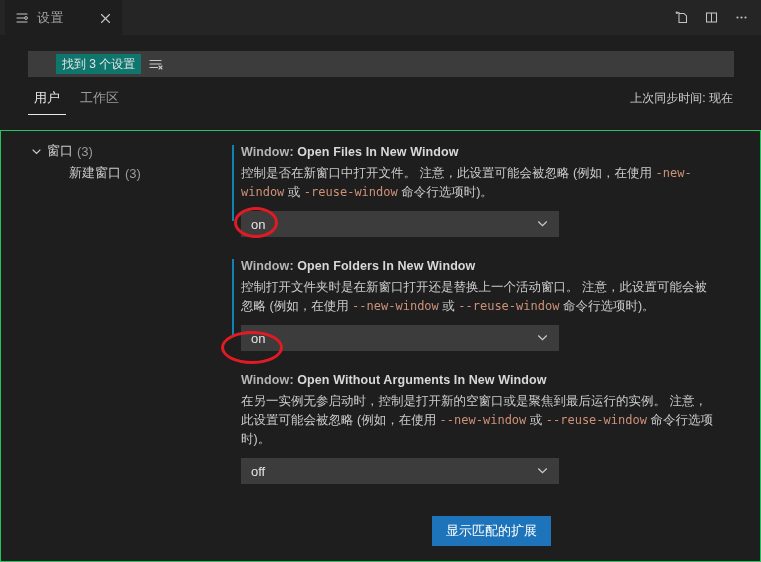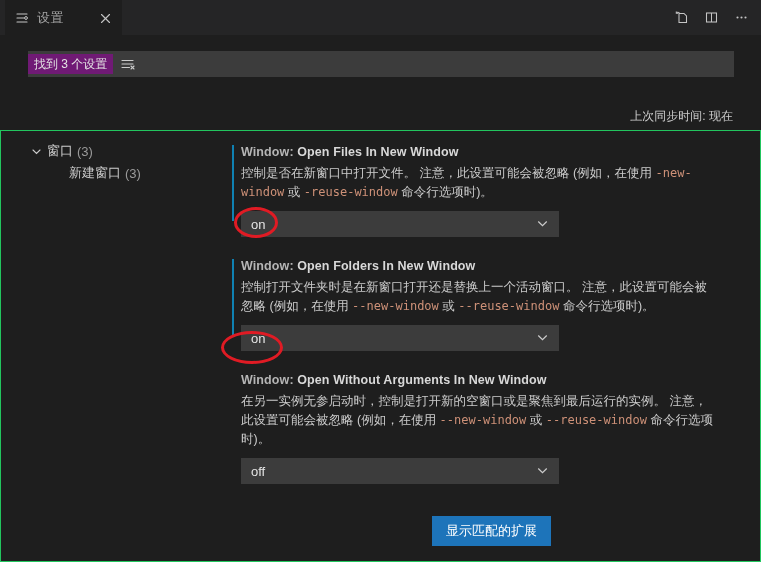--- a/index.html
+++ b/index.html
@@ -66,43 +66,43 @@
   }
   .search-input {
     flex: 1 1 auto; height: 26px;
     background: transparent; border: none; outline: none;
     color: #e0e0e0; font-size: 13px;
     font-family: "Liberation Sans", "DejaVu Sans", sans-serif;
     padding: 0 10px;
   }
   .count-badge {
     flex: none; height: 20px; margin-right: 2px;
-    background: #701a75; color: #e4e4e4;
+    background: #0f766e; color: #e4e4e4;
     font-size: 12px; display: flex; align-items: center;
-    padding: 0 6px; white-space: nowrap;
+    padding: 0 6px; white-space: nowrap; margin-left: 28px;
   }
   .clear-filters {
     flex: none; width: 26px; height: 22px; margin-right: 3px;
     display: flex; align-items: center; justify-content: center;
     color: #cccccc;
   }
 
   
   .subtabs {
     position: absolute; left: 28px; top: 52px;
     height: 32px; display: flex; align-items: flex-start;
   }
   .subtab {
     font-size: 13px; color: #9d9d9d; padding: 2px 6px 7px 6px;
     margin-right: 8px; border-bottom: 1px solid transparent;
     white-space: nowrap;
   }
   .subtab.active { color: #e7e7e7; border-bottom: 1px solid #e7e7e7; }
   .sync-status {
-    position: absolute; right: 28px; top: 73px;
+    position: absolute; right: 28px; top: 55px;
     font-size: 12px; color: #cccccc; white-space: nowrap;
   }
 
   
   .body-outline {
     position: absolute; left: 0; top: 130px;
     width: 761px; height: 432px;
     border: 1px solid #22c55e;
     background: #1e1e1e;
   }
@@ -247,20 +247,24 @@
             <line x1="2" y1="3.5" x2="13" y2="3.5"></line>
             <line x1="2" y1="7" x2="13" y2="7"></line>
             <line x1="2" y1="10.5" x2="9.5" y2="10.5"></line>
             <line x1="11" y1="9" x2="14" y2="12"></line>
             <line x1="14" y1="9" x2="11" y2="12"></line>
           </g>
         </svg>
       </div>
     </div>
 
+    <div class="subtabs">
+      <div class="subtab active">用户</div>
+      <div class="subtab">工作区</div>
+    </div>
 
     <div class="sync-status">上次同步时间: 现在</div>
   </div>
 
   <div class="body-outline">
 
     <div class="toc">
       <div class="toc-row lvl0">
         <span class="twisty">
           <svg width="11" height="11" viewBox="0 0 11 11">

